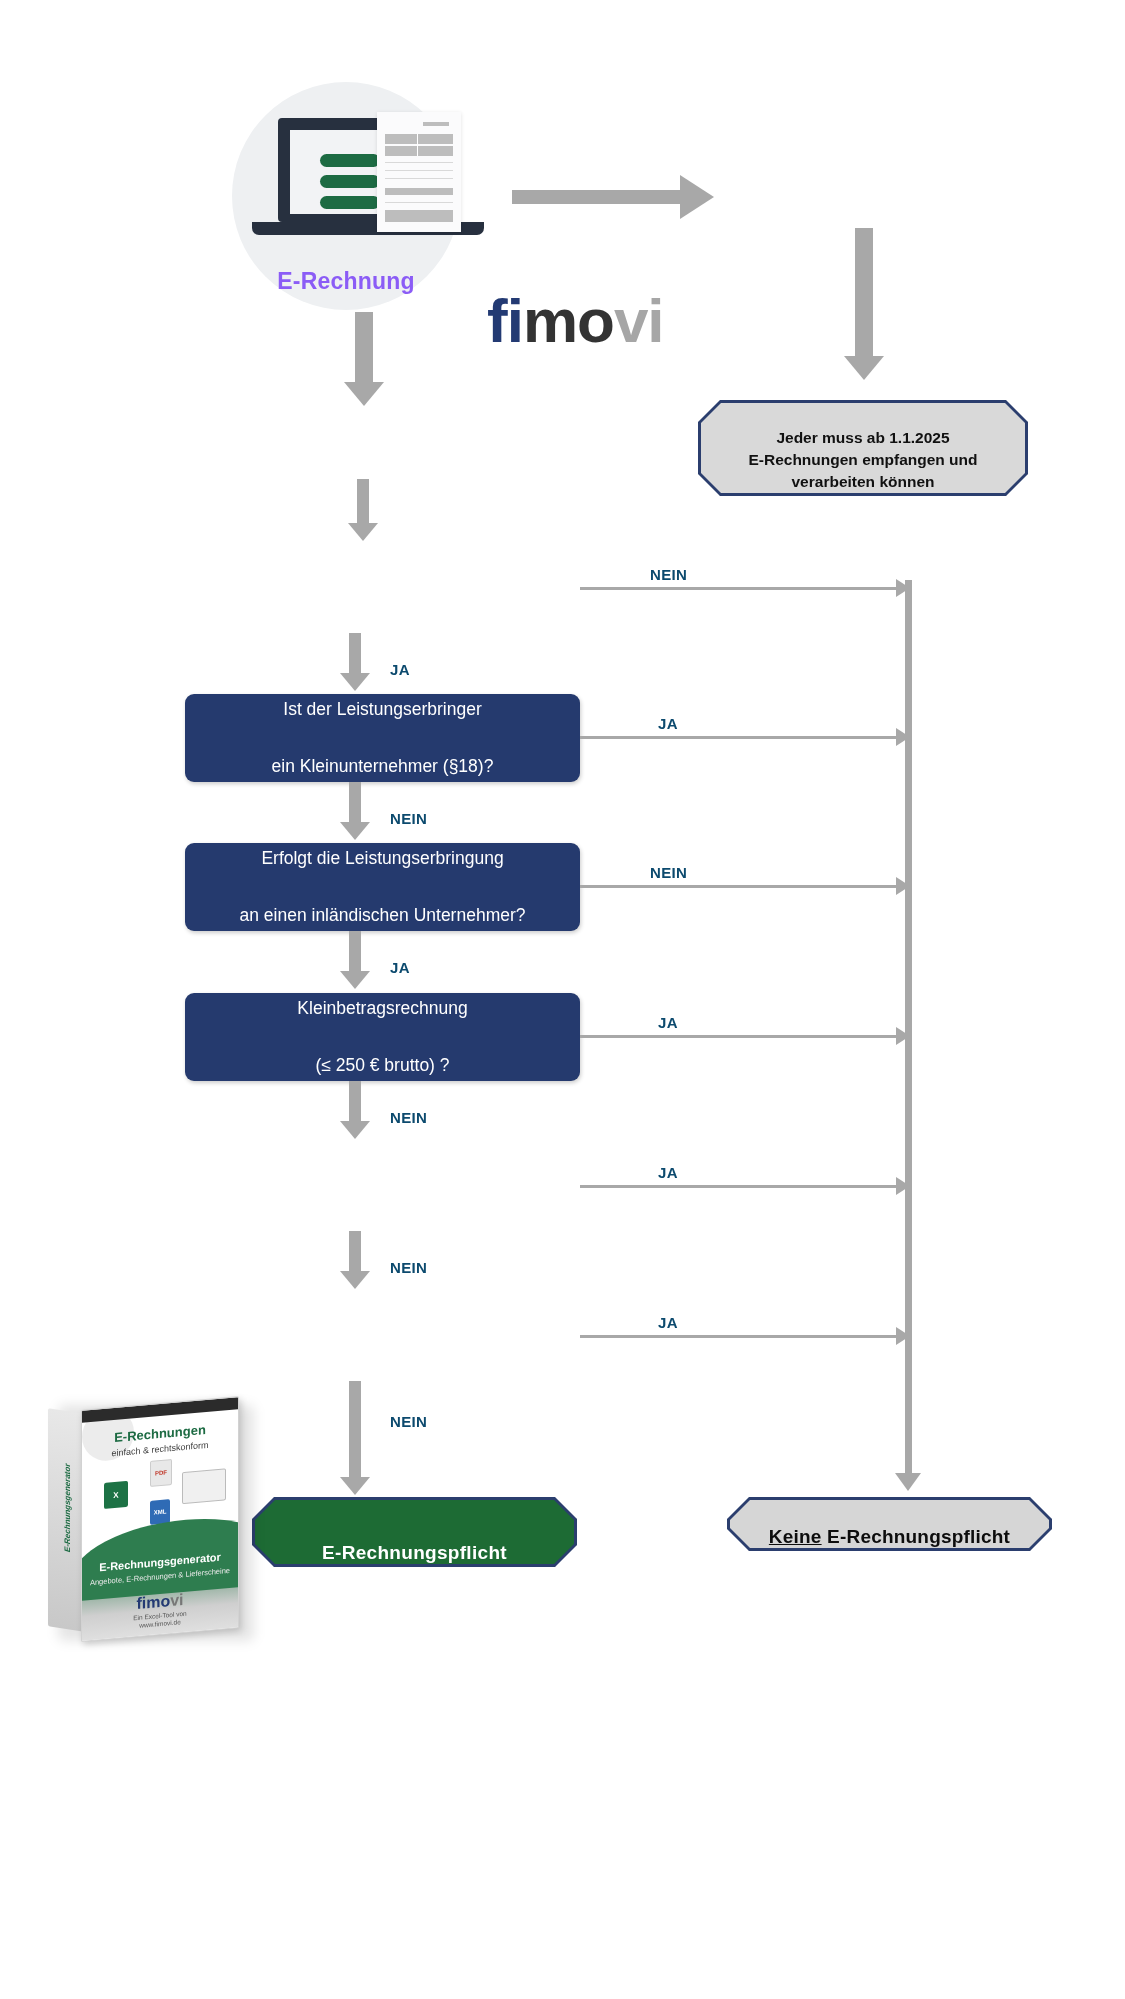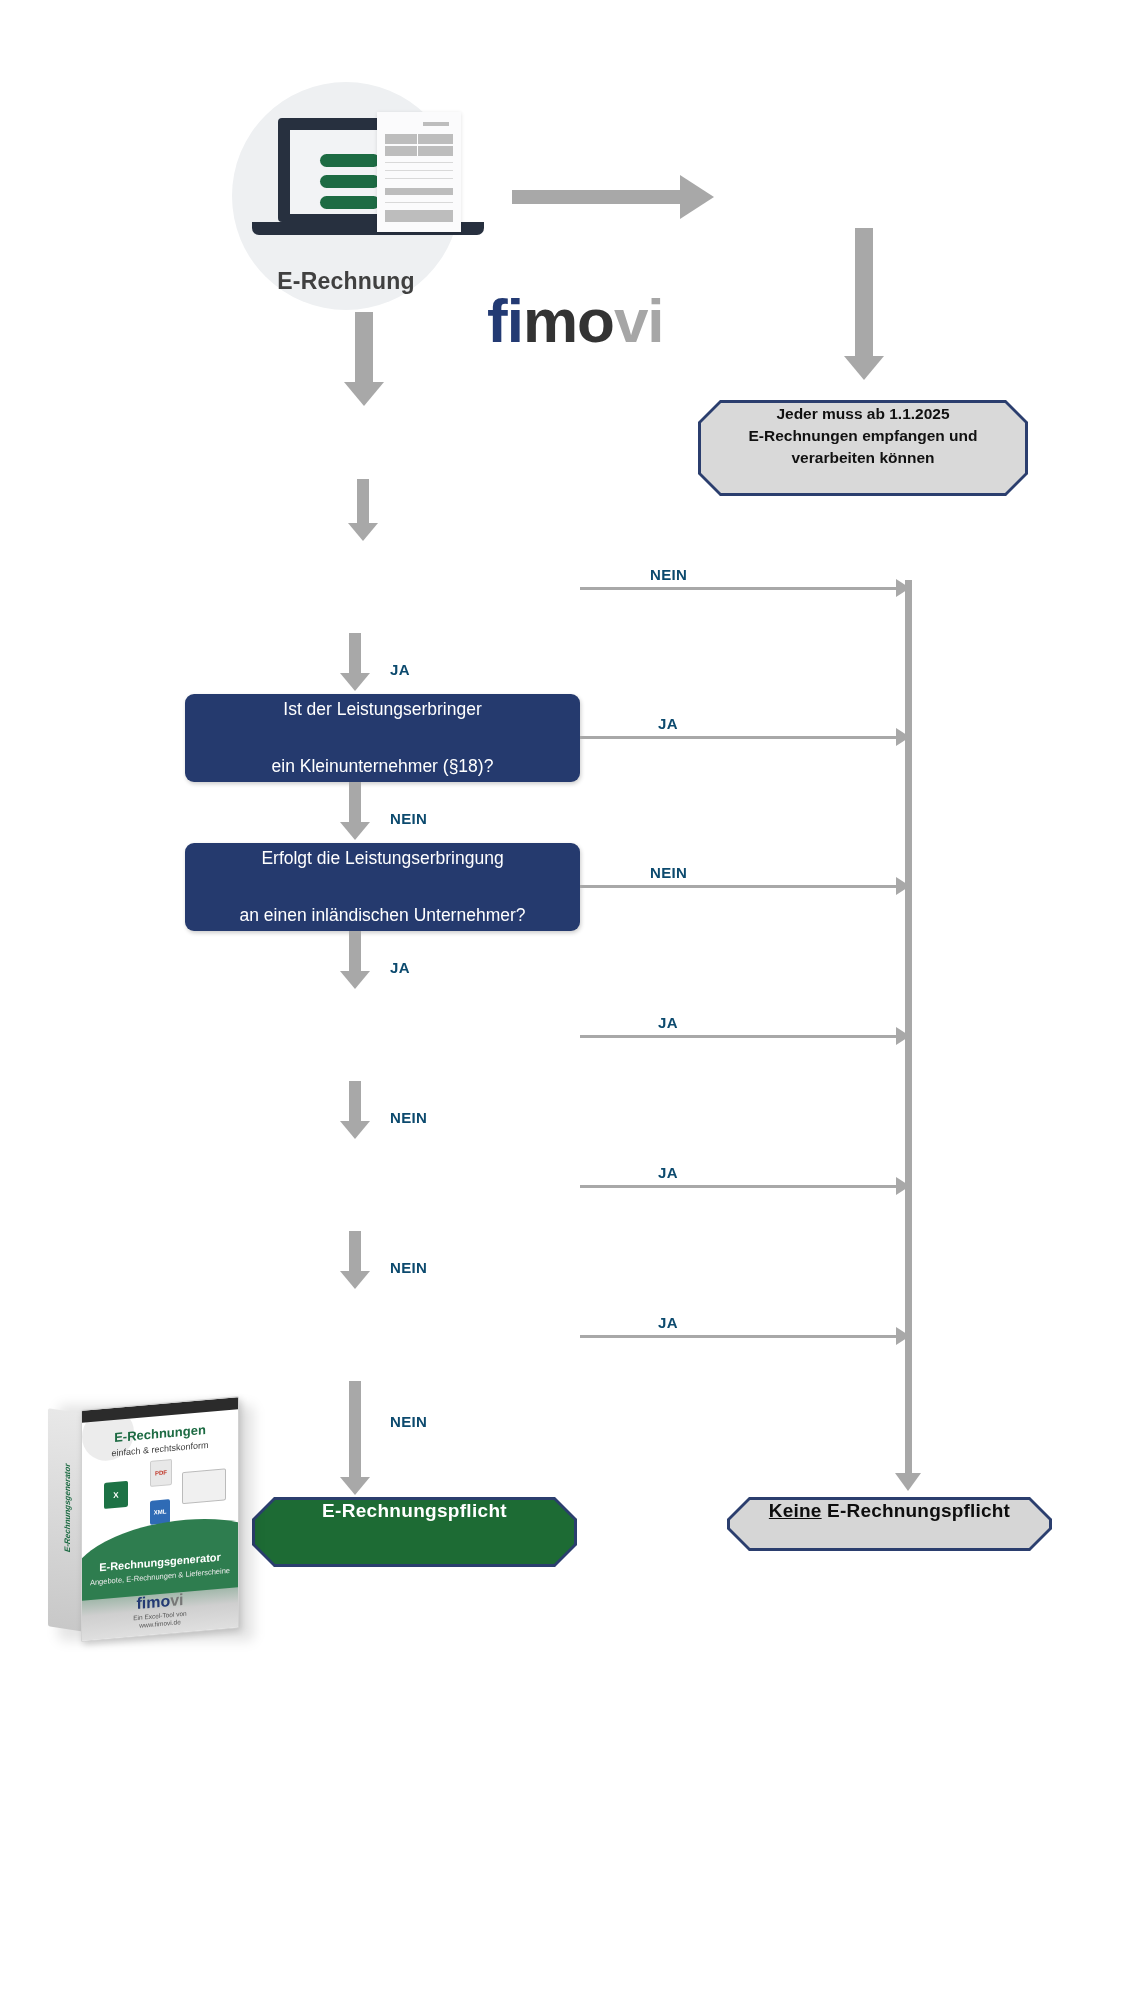--- a/index.html
+++ b/index.html
@@ -20,21 +20,21 @@
   #laptop-base{position:absolute;left:-26px;top:104px;width:232px;height:13px;
     background:#27303f;border-radius:0 0 7px 7px;}
   .green-bar{position:absolute;height:13px;border-radius:7px;background:#1d6b43;}
   #gb1{left:30px;top:24px;width:60px;}
   #gb2{left:30px;top:45px;width:60px;}
   #gb3{left:30px;top:66px;width:60px;}
   #invoice{position:absolute;left:99px;top:-6px;width:84px;height:120px;
     background:#fbfbfc;box-shadow:0 1px 4px rgba(0,0,0,.12);}
   .inv-row{position:absolute;background:#bdbdbd;}
   #hero-label{left:232px;top:268px;width:228px;text-align:center;
-    font-size:23px;font-weight:bold;color:#404040;letter-spacing:.2px;}
+    font-size:23px;font-weight:bold;color:#8b5cf6;letter-spacing:.2px;}
 
   
   #fimovi-logo{left:487px;top:290px;font-size:62px;font-weight:bold;
     letter-spacing:-1px;line-height:1;}
   #fimovi-logo .f1{color:#233a73;}
   #fimovi-logo .f2{color:#333333;}
   #fimovi-logo .f3{color:#a6a6a6;}
 
   
   .red-box{background:#c90c0c;border-radius:11px;color:#ffffff;
@@ -54,21 +54,21 @@
   
   .octagon{
     clip-path:polygon(22px 0,calc(100% - 22px) 0,100% 22px,100% calc(100% - 22px),
       calc(100% - 22px) 100%,22px 100%,0 calc(100% - 22px),0 22px);
     display:flex;align-items:center;justify-content:center;text-align:center;
   }
   .octagon-outer{background:#2b3e6e;box-shadow:2px 3px 5px rgba(0,0,0,.22);}
   .octagon-inner{position:absolute;left:3px;top:3px;right:3px;bottom:3px;
     clip-path:polygon(20px 0,calc(100% - 20px) 0,100% 20px,100% calc(100% - 20px),
       calc(100% - 20px) 100%,20px 100%,0 calc(100% - 20px),0 20px);
-    display:flex;align-items:flex-start;justify-content:center;text-align:center;}
+    display:flex;align-items:flex-end;justify-content:center;text-align:center;}
 
   #callout-box{left:698px;top:400px;width:330px;height:96px;}
   #callout-box .octagon-inner{background:#d9d9d9;}
   #callout-text{font-size:15.5px;font-weight:bold;color:#111111;line-height:1.42;padding:0 16px;}
 
   #result-green{left:252px;top:1497px;width:325px;height:70px;}
   #result-green .octagon-inner{background:#1d6b34;}
   #result-green-text{font-size:19px;font-weight:bold;color:#ffffff;letter-spacing:.3px;}
 
   #result-gray{left:727px;top:1497px;width:325px;height:54px;}
@@ -234,20 +234,26 @@
     </span>
   </div>
   <div class="abs h-line" style="left:580px;top:885px;width:324px;"></div>
   <div class="abs h-arrow-head" style="left:896px;top:877px;"></div>
   <div class="edge-label" style="left:650px;top:864px;">NEIN</div>
 
   <div class="abs v-arrow" style="left:349px;top:931px;height:42px;"></div>
   <div class="abs v-arrow-head" style="left:340px;top:971px;"></div>
   <div class="edge-label" style="left:390px;top:959px;">JA</div>
 
+  <div class="abs decision" id="d4" style="left:185px;top:993px;width:395px;height:88px;">
+    <span>
+      <span>Kleinbetragsrechnung</span><br>
+      <span>(≤ 250 € brutto) ?</span>
+    </span>
+  </div>
   <div class="abs h-line" style="left:580px;top:1035px;width:324px;"></div>
   <div class="abs h-arrow-head" style="left:896px;top:1027px;"></div>
   <div class="edge-label" style="left:658px;top:1014px;">JA</div>
 
   <div class="abs v-arrow" style="left:349px;top:1081px;height:42px;"></div>
   <div class="abs v-arrow-head" style="left:340px;top:1121px;"></div>
   <div class="edge-label" style="left:390px;top:1109px;">NEIN</div>
 
   <div class="abs h-line" style="left:580px;top:1185px;width:324px;"></div>
   <div class="abs h-arrow-head" style="left:896px;top:1177px;"></div>

